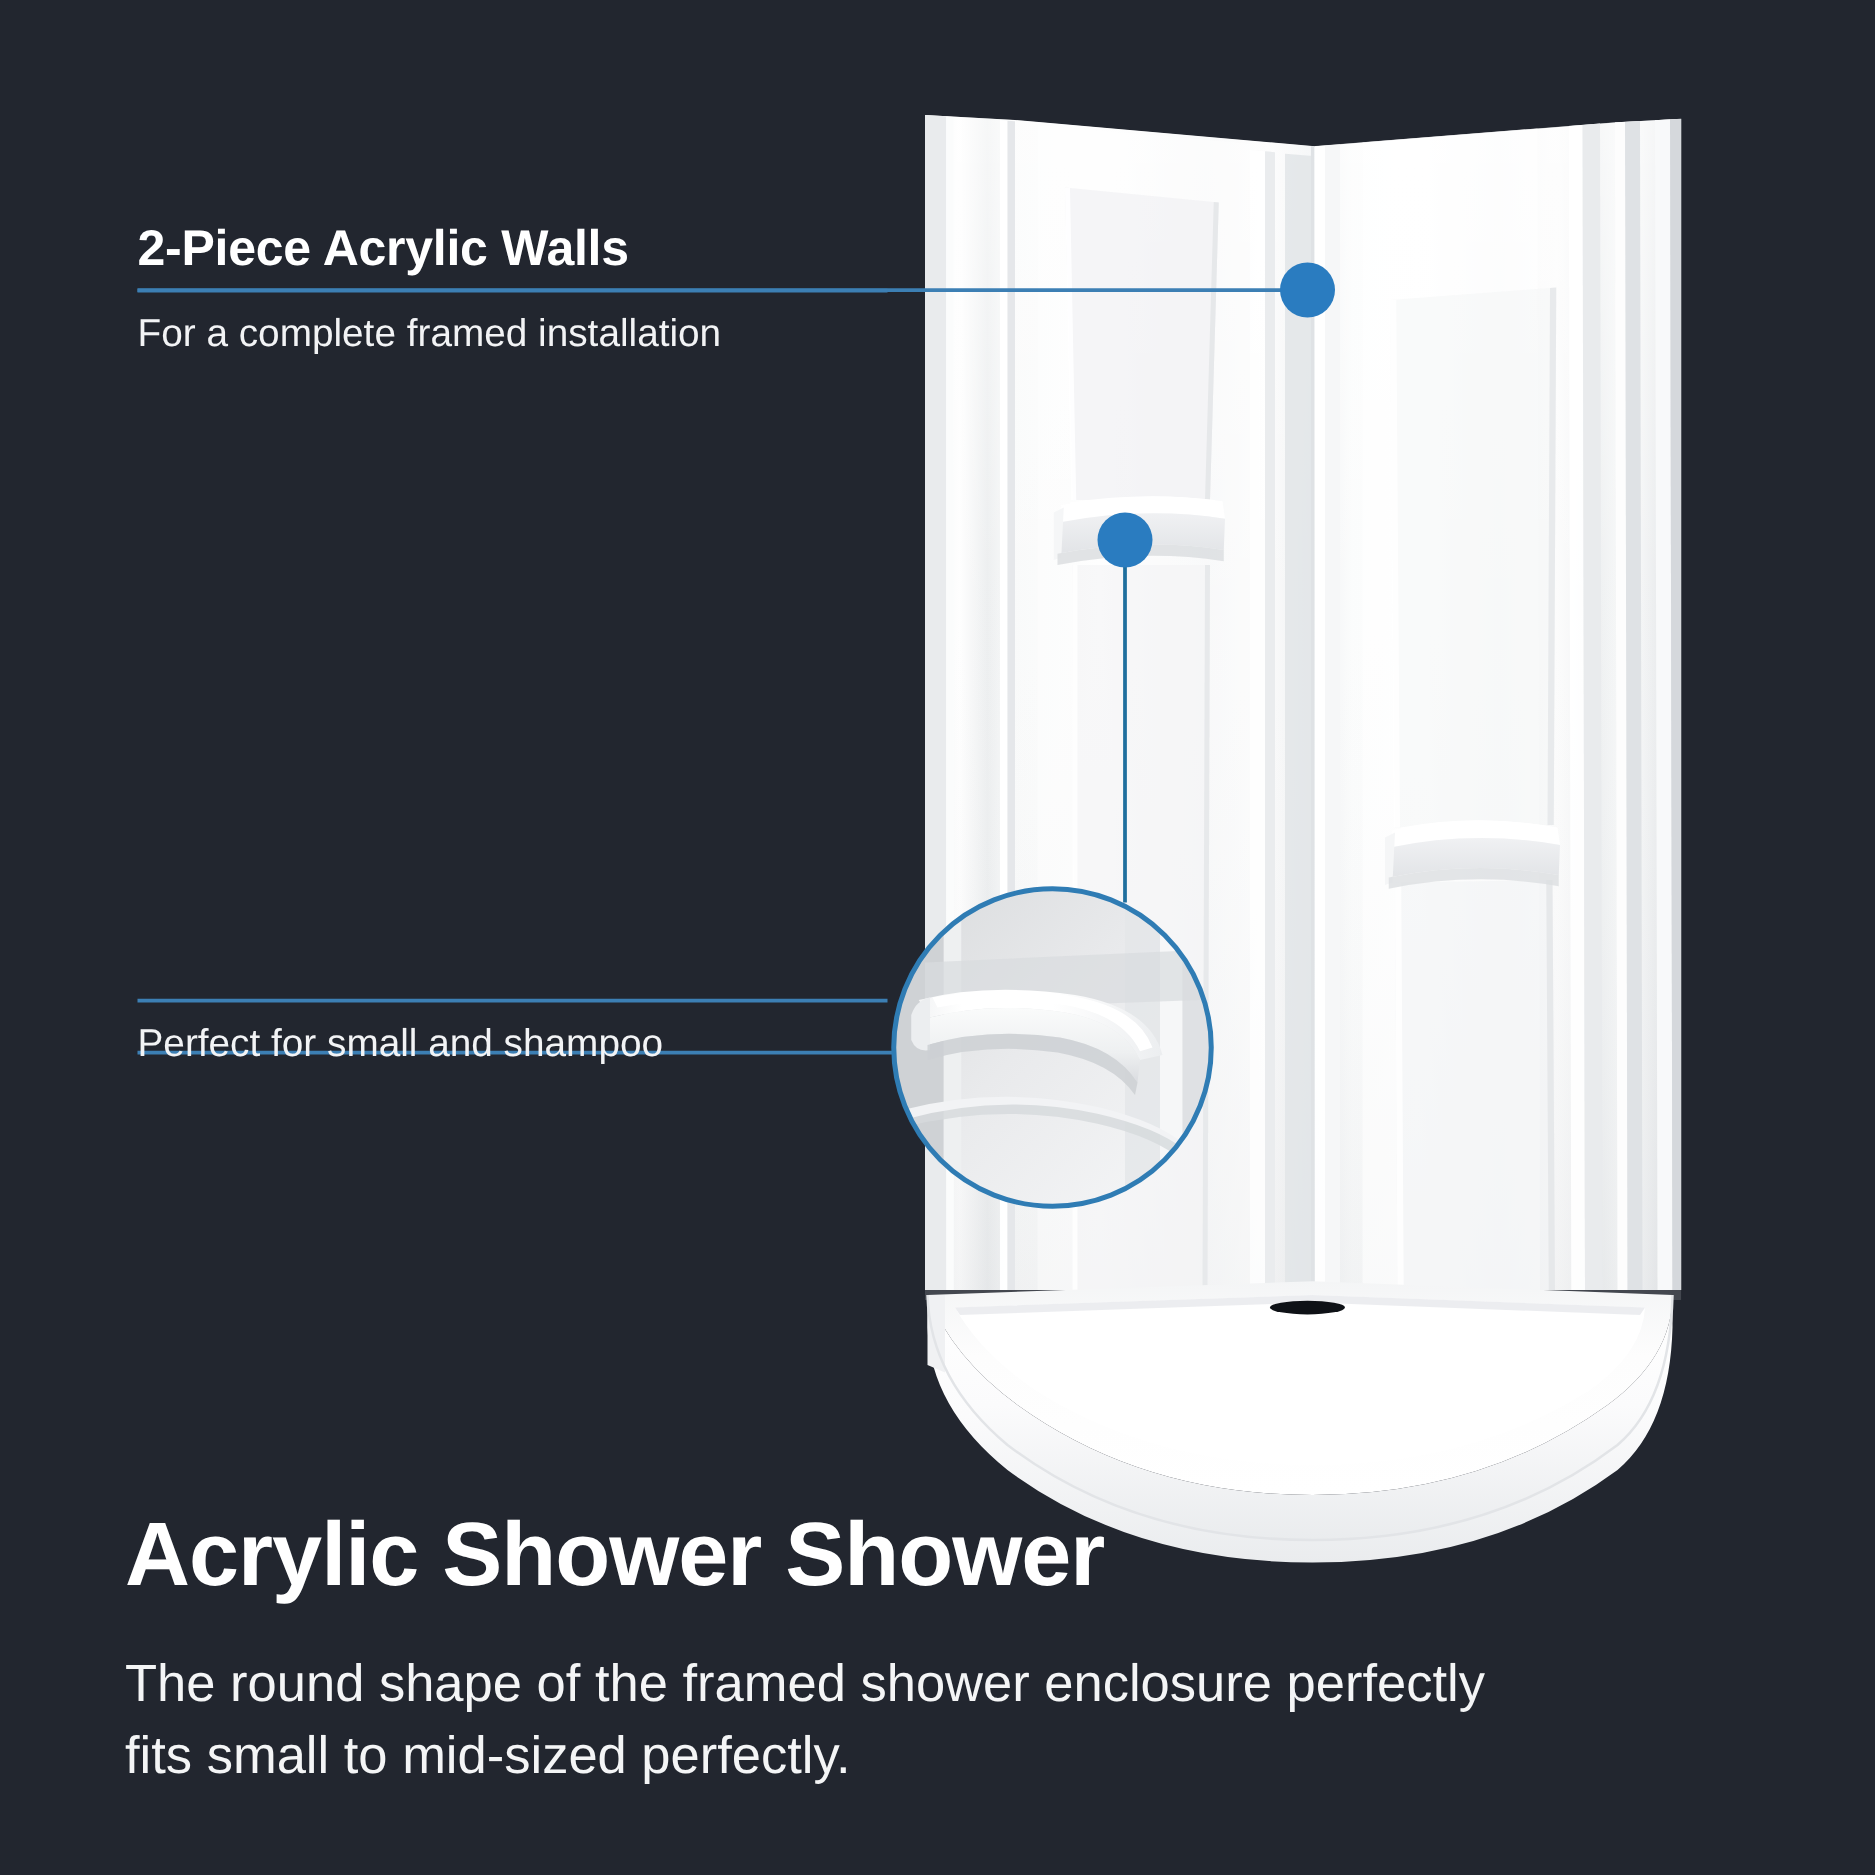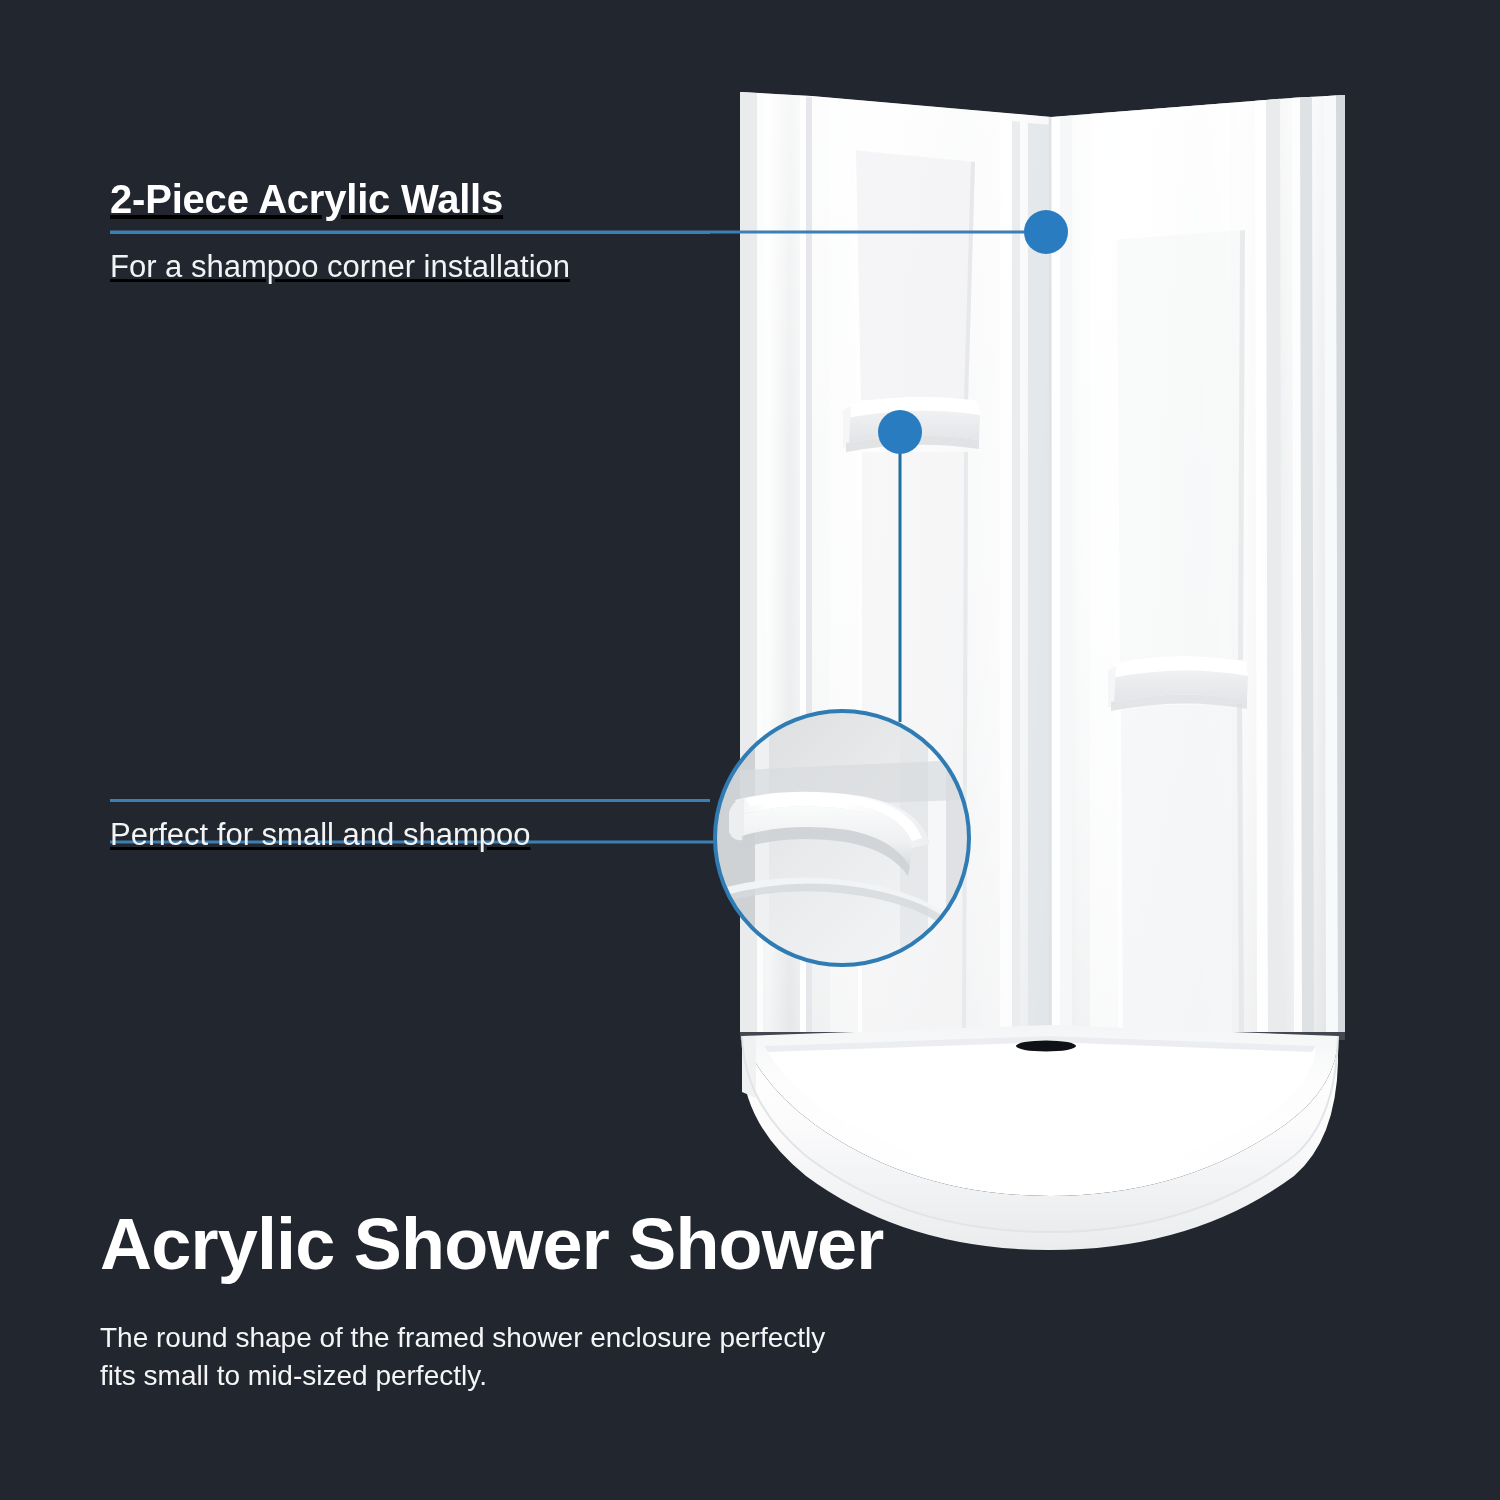--- a/index.html
+++ b/index.html
@@ -27,21 +27,20 @@
     top: 0;
     width: 1500px;
     height: 1500px;
     pointer-events: none;
   }
 
   
   .callout {
     position: absolute;
     width: 600px;
-    text-decoration: underline;
   }
   .callout-title {
     font-size: 40px;
     font-weight: bold;
     color: #ffffff;
     letter-spacing: -0.2px;
     line-height: 1.05;
     margin: 0;
     white-space: nowrap;
   }
@@ -73,21 +72,21 @@
   #main-heading {
     font-size: 72px;
     font-weight: bold;
     color: #ffffff;
     letter-spacing: -0.8px;
     line-height: 1.02;
     margin: 0;
   }
   #main-body {
     margin-top: 38px;
-    font-size: 28px;
+    font-size: 42px;
     line-height: 1.34;
     color: #f4f5f6;
     max-width: 1000px;
   }
   #main-body .line { display: block; white-space: nowrap; }
 </style>
 </head>
 <body>
 
 <div id="page">
@@ -357,21 +356,21 @@
         <path d="M 722 888 Q 800 868 880 886 Q 928 898 948 916 L 948 920
                  Q 926 902 878 891 Q 800 874 722 896 Z" fill="#f2f3f5"></path>
       </g>
       <circle cx="842" cy="838" r="127" fill="none" stroke="#2f7cb4" stroke-width="4"></circle>
     </g>
   </svg>
 
   <div class="callout" id="callout-walls">
     <div class="callout-title">2-Piece Acrylic Walls</div>
     <div class="callout-rule"></div>
-    <div class="callout-sub">For a shampoo corner installation</div>
+    <div class="callout-sub">For a complete framed installation</div>
   </div>
 
   <div class="callout" id="callout-shelf">
     <div class="callout-rule"></div>
     <div class="callout-sub">Perfect for small and shampoo</div>
   </div>
 
   <div id="bottom-block">
     <h1 id="main-heading">Acrylic Shower Shower</h1>
     <div id="main-body">

